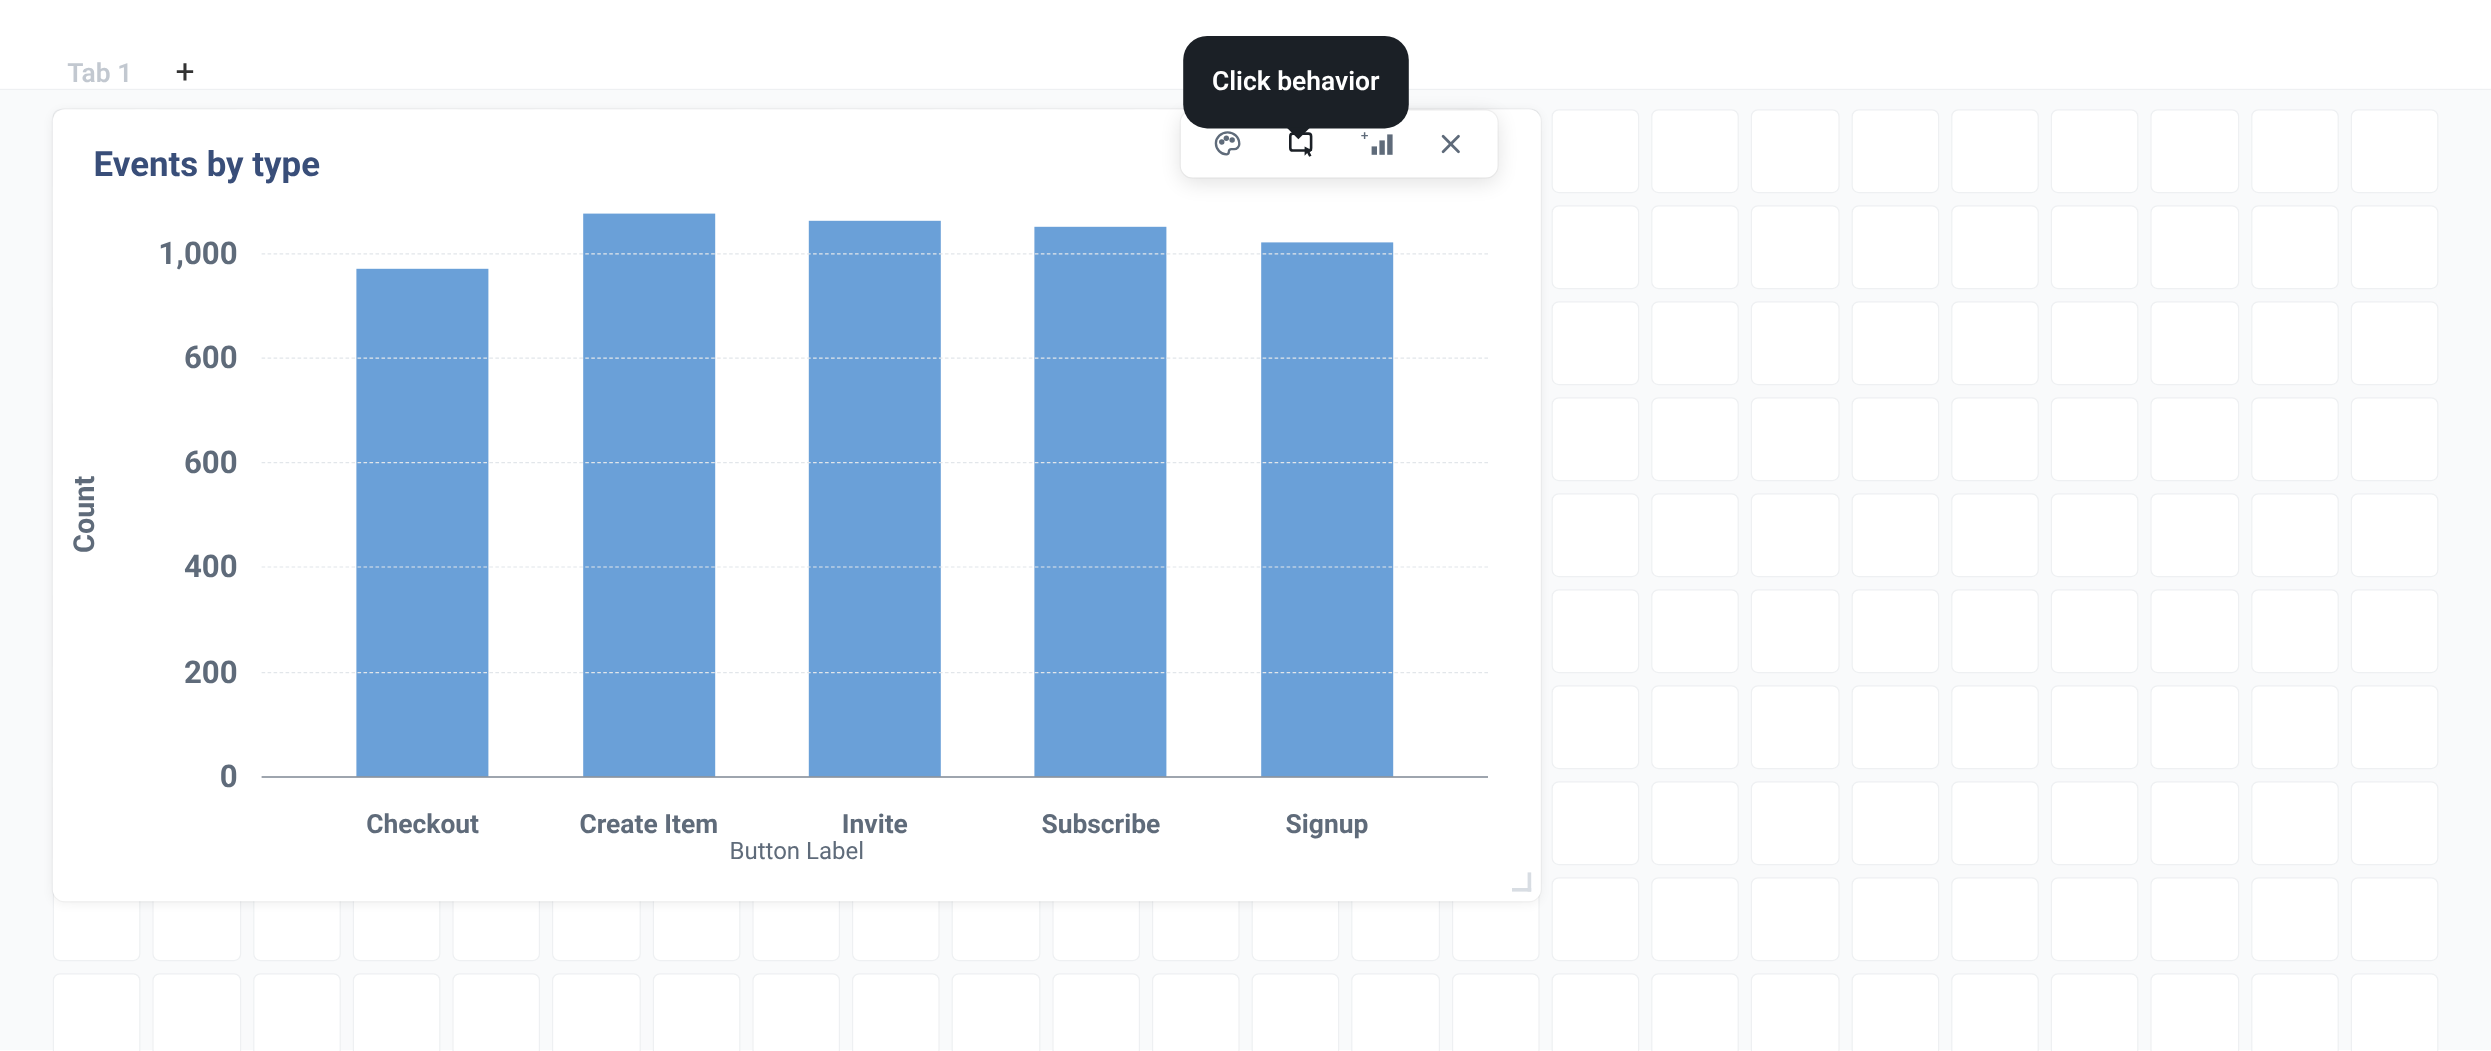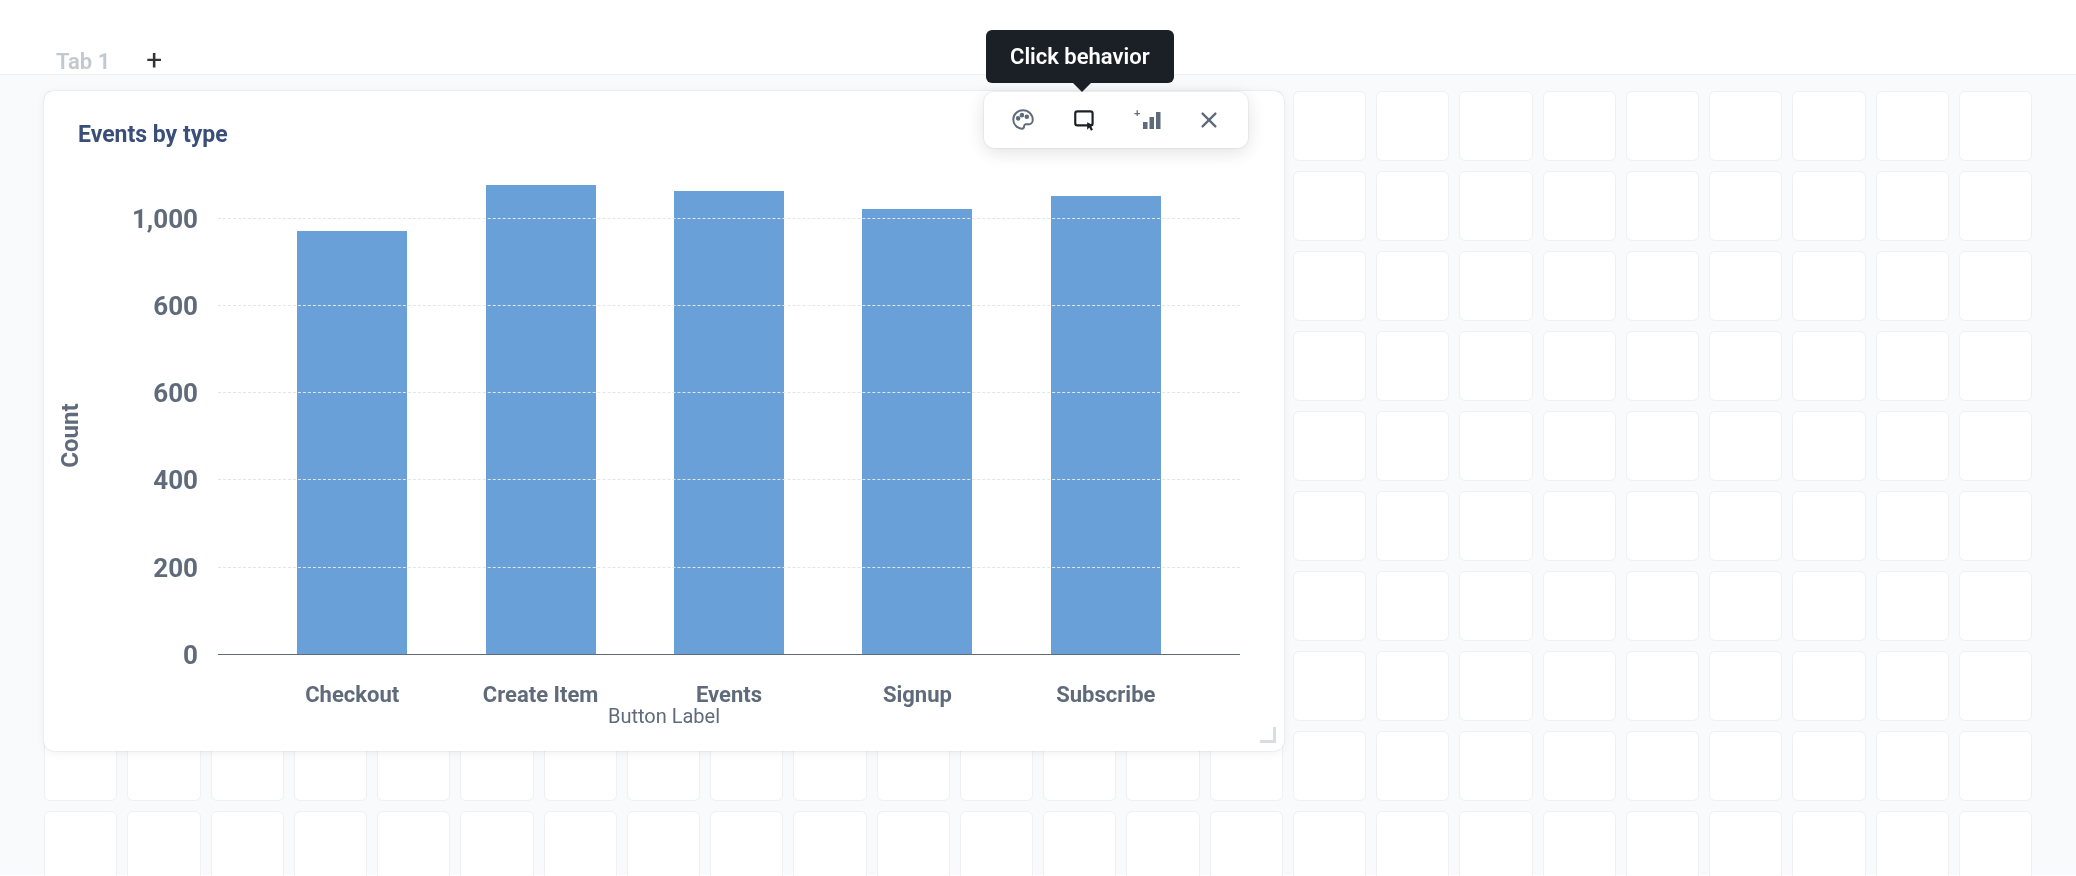--- a/index.html
+++ b/index.html
@@ -64,24 +64,24 @@
     top: 16px;
     width: 1240px;
     height: 660px;
     background: #fff;
     border-radius: 10px;
     box-shadow: 0 2px 10px rgba(0,0,0,0.06), 0 0 0 1px rgba(0,0,0,0.03);
     z-index: 2;
     padding: 30px 34px 20px 34px;
   }
   .card-title {
-    font-size: 23px;
+    font-size: 29px;
     font-weight: 700;
     color: #394e79;
-    margin-bottom: 16px;
+    margin-bottom: 2px;
   }
   
   .toolbar {
     position: absolute;
     top: 92px;
     left: 984px;
     width: 264px;
     height: 56px;
     background: #fff;
     border-radius: 10px;
@@ -104,22 +104,22 @@
     border-radius: 6px;
   }
   .tooltip {
     position: absolute;
     top: 30px;
     left: 986px;
     background: #1b2026;
     color: #fff;
     font-size: 22px;
     font-weight: 600;
-    padding: 14px 24px;
-    border-radius: 6px;
+    padding: 26px 24px;
+    border-radius: 20px;
     z-index: 6;
     white-space: nowrap;
   }
   .tooltip::after {
     content: "";
     position: absolute;
     bottom: -9px;
     left: 86px;
     width: 0; height: 0;
     border-left: 10px solid transparent;
@@ -480,29 +480,29 @@
             <div class="bar-slot">
               <div class="bar" title="Checkout: 970" style="height: 88.1818%;"></div>
               <div class="xtick">Checkout</div>
             </div>
             <div class="bar-slot">
               <div class="bar" title="Create Item: 1075" style="height: 97.7273%;"></div>
               <div class="xtick">Create Item</div>
             </div>
             <div class="bar-slot">
               <div class="bar" title="Invite: 1060" style="height: 96.3636%;"></div>
-              <div class="xtick">Events</div>
+              <div class="xtick">Invite</div>
+            </div>
+            <div class="bar-slot">
+              <div class="bar" title="Subscribe: 1050" style="height: 95.4545%;"></div>
+              <div class="xtick">Subscribe</div>
             </div>
             <div class="bar-slot">
               <div class="bar" title="Signup: 1020" style="height: 92.7273%;"></div>
               <div class="xtick">Signup</div>
-            </div>
-            <div class="bar-slot">
-              <div class="bar" title="Subscribe: 1050" style="height: 95.4545%;"></div>
-              <div class="xtick">Subscribe</div>
             </div>
           </div>
       <div class="gridline baseline" style="top: 100%;">
             <div class="ytick">0</div>
           </div>
           <div class="gridline" style="top: 81.8182%;">
             <div class="ytick">200</div>
           </div>
           <div class="gridline" style="top: 63.6364%;">
             <div class="ytick">400</div>

